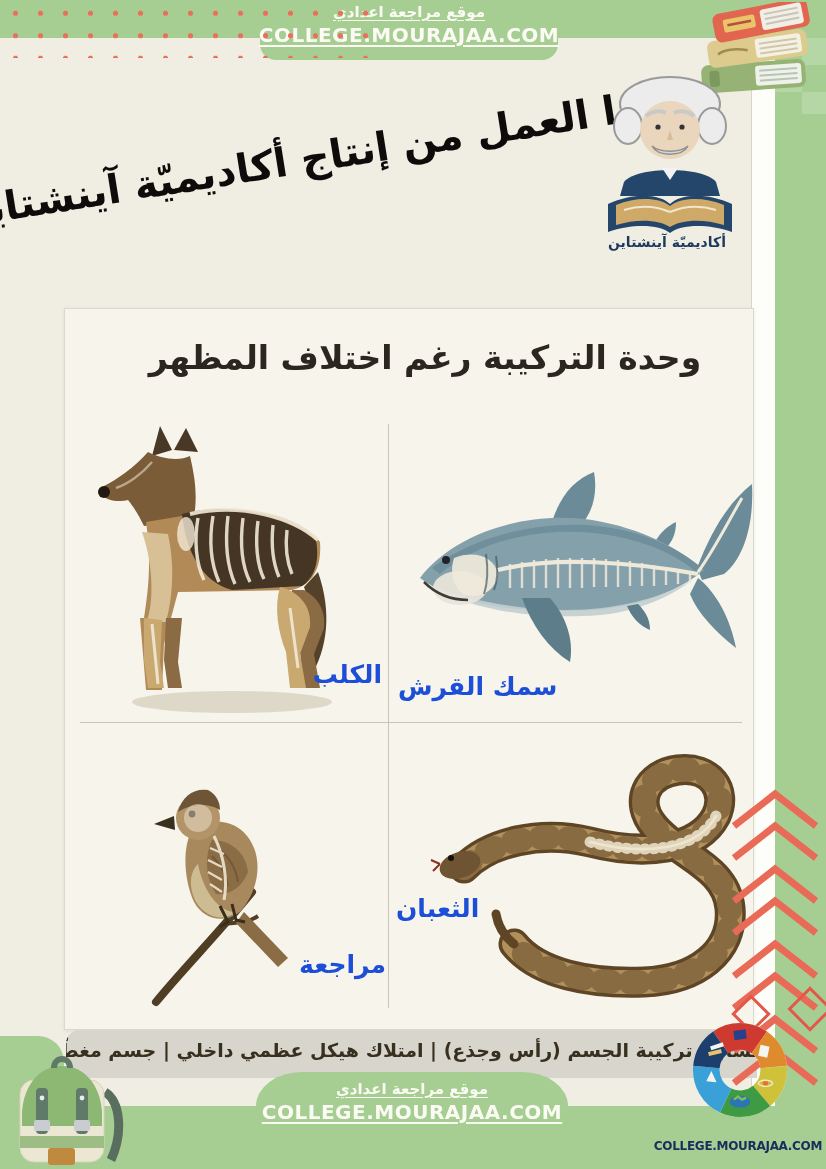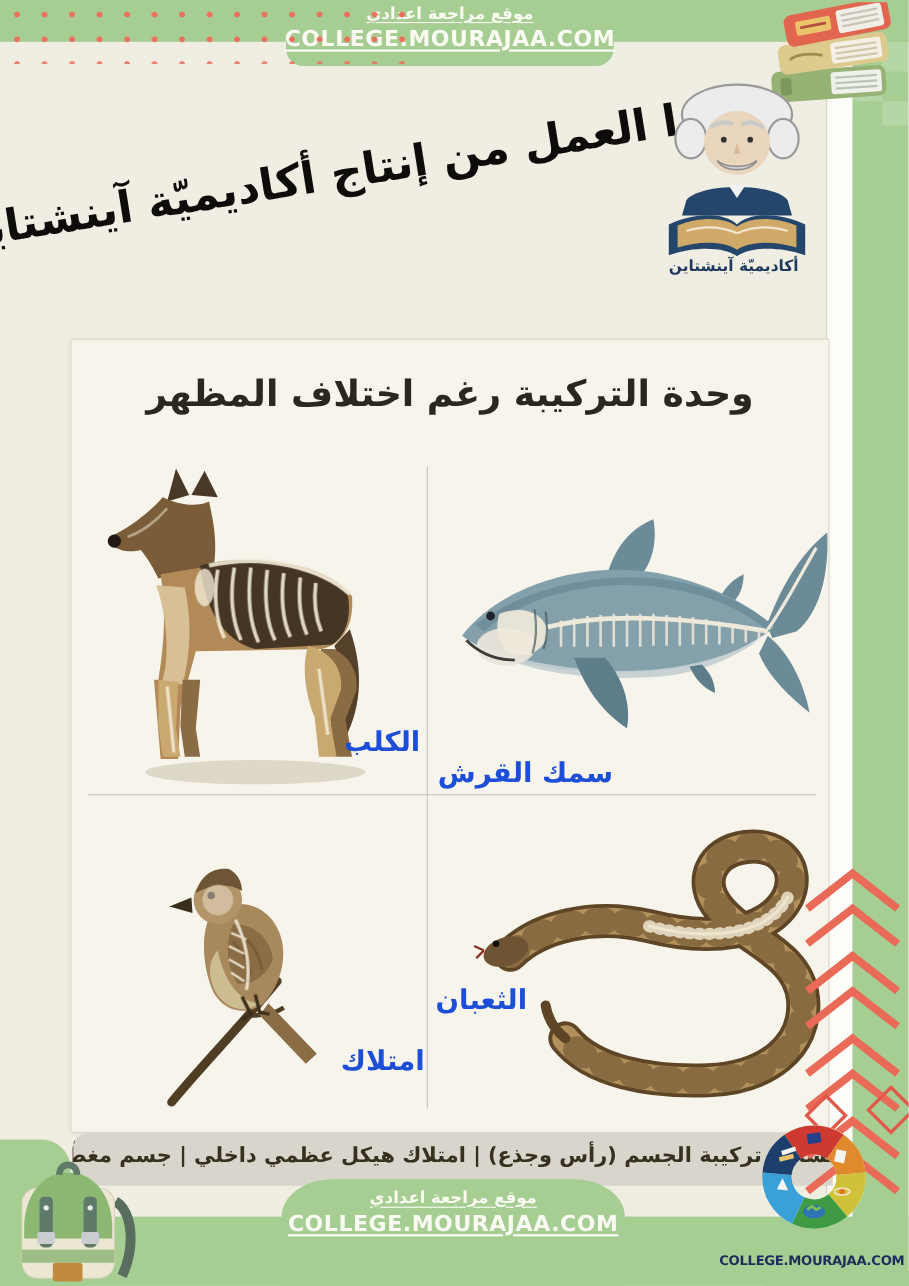--- a/index.html
+++ b/index.html
@@ -23,21 +23,21 @@
     background-size:25px 22.5px;background-position:3px 2px;}
   .page-edge{left:751px;top:38px;width:1px;height:1068px;background:#d9d5c7;}
   
   .main-title{left:38px;top:96px;width:544px;height:122px;display:flex;align-items:center;justify-content:center;
     transform:rotate(-9deg);direction:rtl;color:#0d0c0a;font-weight:bold;font-size:40px;white-space:nowrap;
     font-family:"DejaVu Serif","DejaVu Sans",serif;}
   .academy-name{left:572px;top:234px;width:190px;text-align:center;direction:rtl;color:#1d3a5e;font-weight:bold;font-size:14px;}
   
   .figure-card{left:64px;top:308px;width:690px;height:722px;background:#f7f4ec;border:1px solid #ddd9cc;
     box-shadow:0 1px 4px rgba(0,0,0,.08);box-sizing:border-box;}
-  .figure-title{left:64px;top:338px;width:690px;text-align:center;direction:rtl;color:#2b2620;font-weight:bold;font-size:33px;}
+  .figure-title{left:80px;top:338px;width:690px;text-align:center;direction:rtl;color:#2b2620;font-weight:bold;font-size:33px;}
   .vline{left:388px;top:424px;width:1px;height:584px;background:#c7c4b8;}
   .hline{left:80px;top:722px;width:662px;height:1px;background:#c7c4b8;}
   .animal-label{direction:rtl;color:#1d4ed8;font-weight:bold;font-size:25px;white-space:nowrap;}
   .caption-strip{left:66px;top:1030px;width:691px;height:48px;background:#d8d5cc;border-radius:14px 14px 0 0;
     overflow:hidden;display:flex;justify-content:center;}
   .caption-text{direction:rtl;color:#38301f;font-weight:bold;font-size:19px;white-space:nowrap;padding-top:9px;}
   
   .footer-band{left:0;top:1106px;width:826px;height:63px;background:#a6ce93;}
   .footer-bump{left:256px;top:1072px;width:312px;height:97px;background:#a6ce93;
     border-radius:46px 46px 0 0 / 34px 34px 0 0;}
@@ -190,22 +190,22 @@
     <path d="M160 104C215 118 268 112 286 78" stroke="#efe6d0" stroke-width="11" stroke-dasharray="1.6 7.5" opacity=".85"></path>
     <path d="M160 104C215 118 268 112 286 78" stroke="#efe6d0" stroke-width="2.6"></path>
     <path d="M84 206c-10-8-16-18-18-30" stroke="#5e4526" stroke-width="9"></path>
   </g>
   <ellipse cx="30" cy="127" rx="21" ry="13" fill="#6e5433" transform="rotate(-18 30 127)"></ellipse>
   <circle cx="21" cy="120" r="3" fill="#14110c"></circle>
   <path d="M10 126l-9-4M10 126l-7 7" stroke="#8a2f23" stroke-width="2" fill="none"></path>
 </svg>
 
 <div class="abs animal-label" style="right:444px;top:660px;">الكلب</div>
-<div class="abs animal-label" style="left:398px;top:688px;text-align:right;">سمك القرش</div>
-<div class="abs animal-label" style="right:440px;top:950px;">امتلاك</div>
+<div class="abs animal-label" style="left:398px;top:672px;text-align:right;">سمك القرش</div>
+<div class="abs animal-label" style="right:440px;top:950px;">مراجعة</div>
 <div class="abs animal-label" style="left:396px;top:894px;">الثعبان</div>
 
 <div class="abs caption-strip">
   <div class="caption-text">نقاط التشابه: تركيبة الجسم (رأس وجذع) | امتلاك هيكل عظمي داخلي | جسم مغطّى بجلد</div>
 </div>
 
 <svg class="abs chev" style="top:788px;" viewBox="0 0 94 74">
   <path d="M6 38L47 6l41 32M6 70L47 38l41 32" stroke="#e96a56" stroke-width="7" fill="none"></path>
 </svg>
 <svg class="abs chev" style="top:863px;" viewBox="0 0 94 74">

